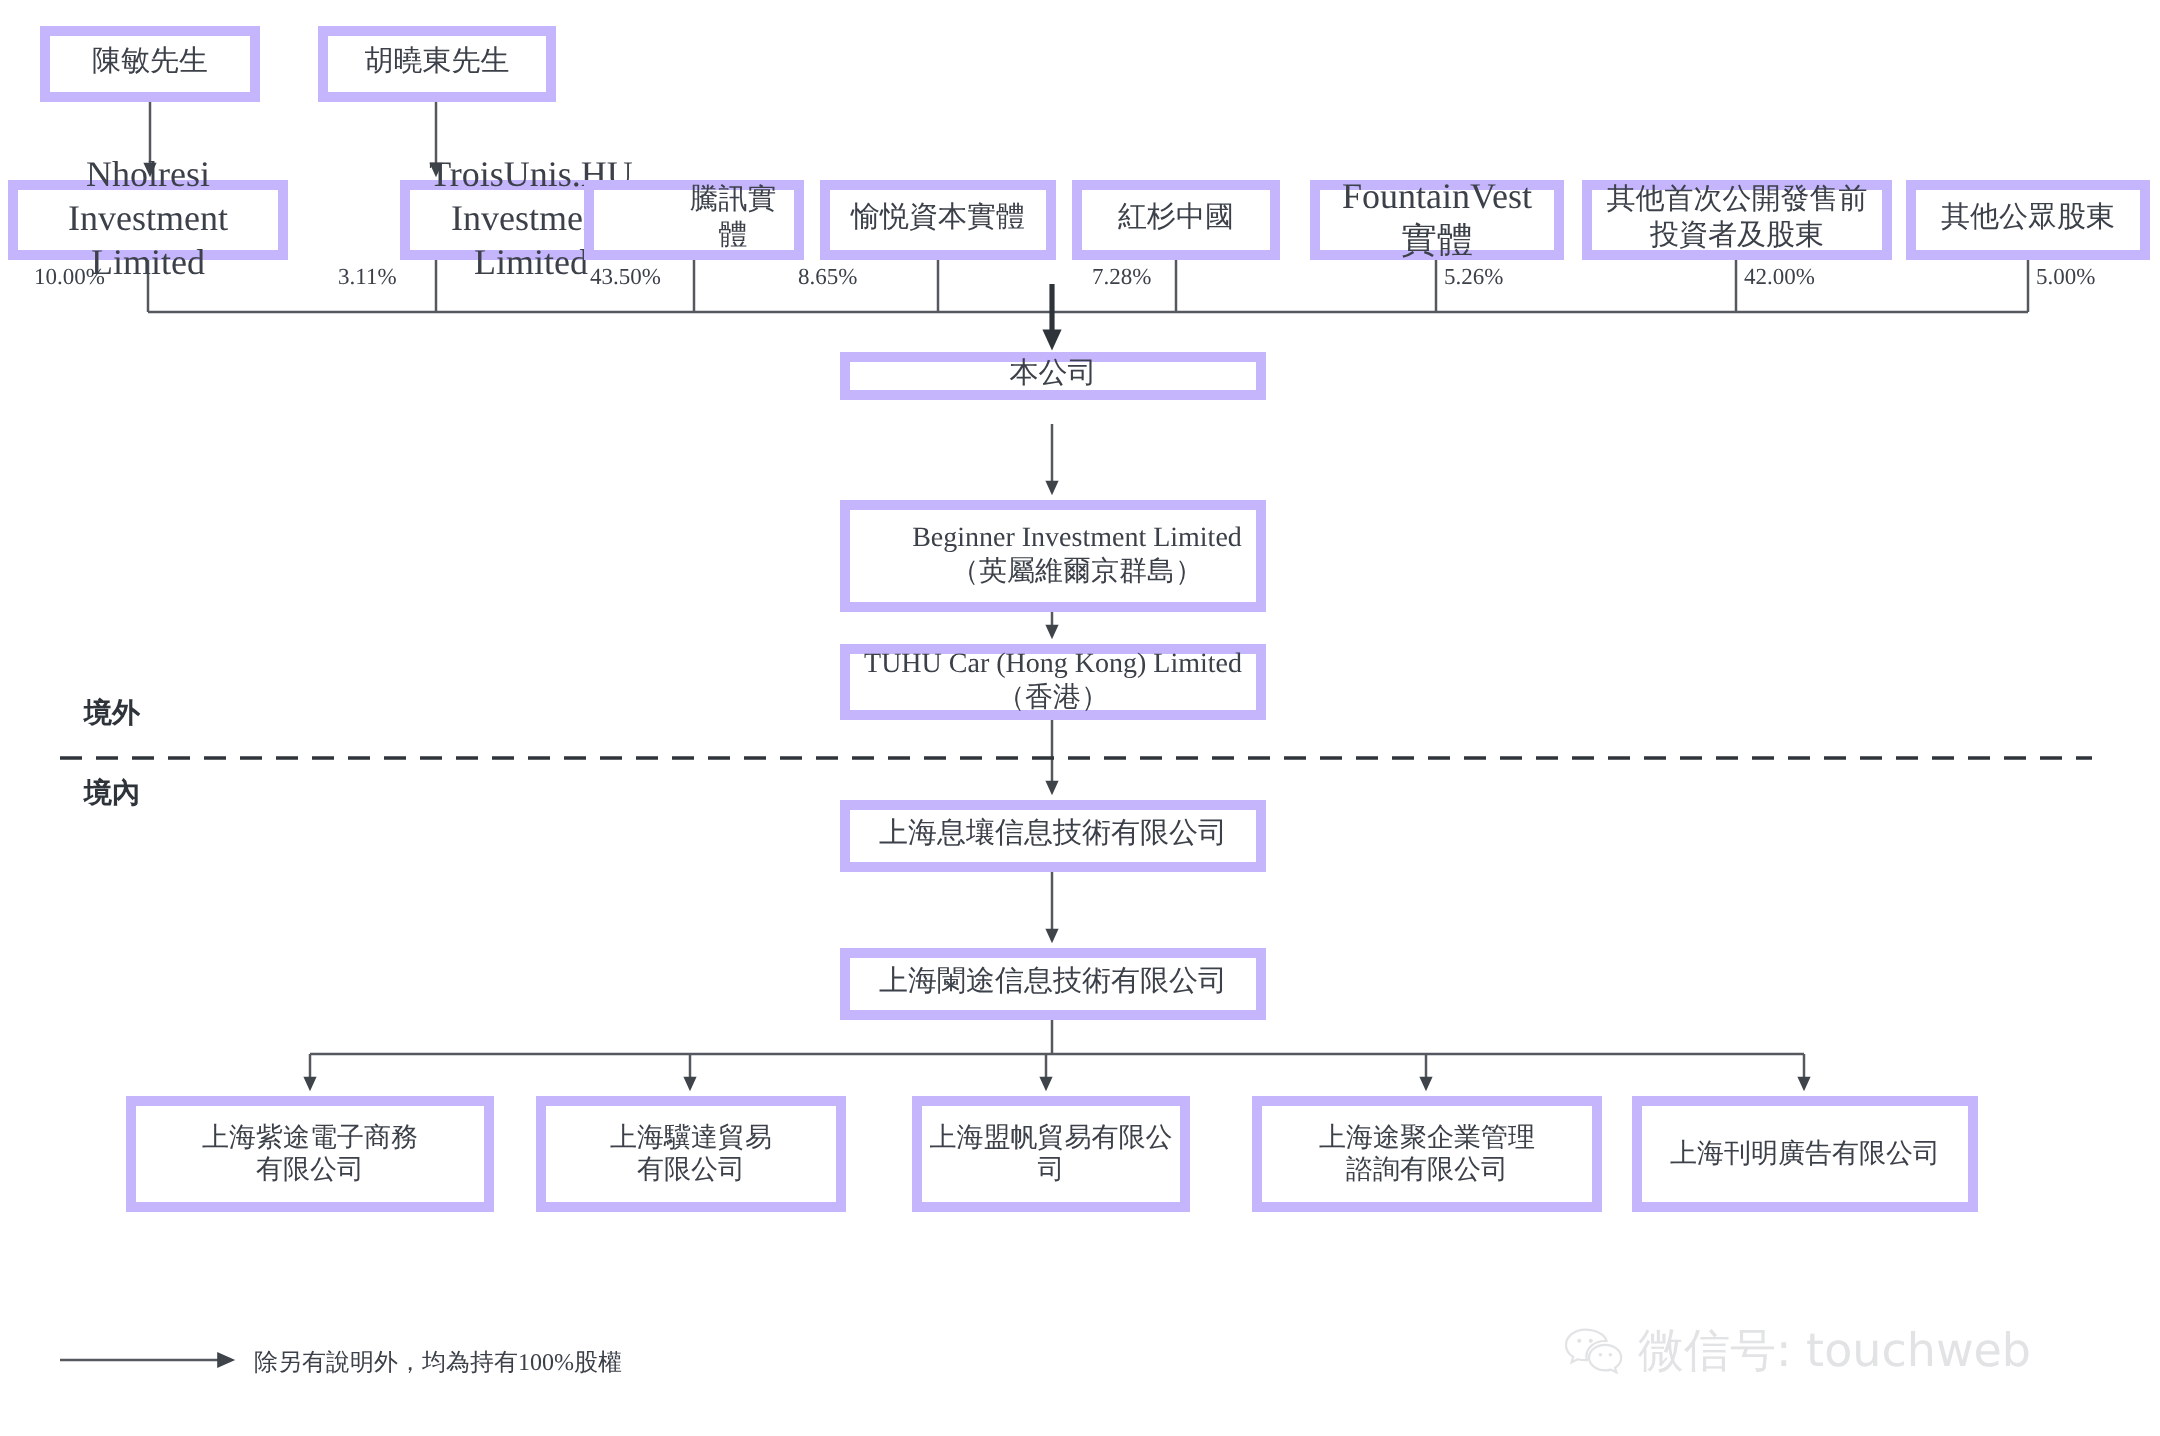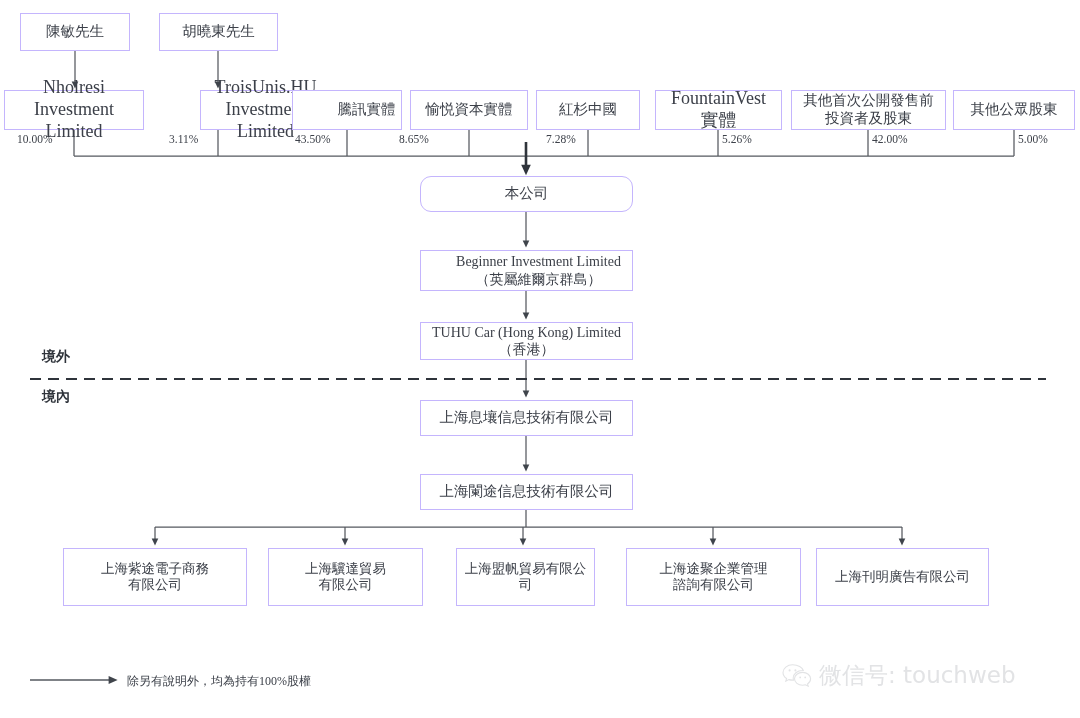--- a/index.html
+++ b/index.html
@@ -23,21 +23,21 @@
     position: absolute;
     left: 0;
     top: 0;
     width: 1080px;
     height: 718px;
     pointer-events: none;
   }
   .node {
     position: absolute;
     box-sizing: border-box;
-    border: 1px solid #c4b5fd;
+    border: 5px solid #c4b5fd;
     background: #ffffff;
     display: flex;
     align-items: center;
     justify-content: center;
     text-align: center;
     line-height: 1.22;
     color: #3c4049;
     z-index: 2;
   }
   .node .label {
@@ -191,24 +191,24 @@
 
   <div class="pct" style="left:17px;top:133px;">10.00%</div>
   <div class="pct" style="left:169px;top:133px;">3.11%</div>
   <div class="pct" style="left:295px;top:133px;">43.50%</div>
   <div class="pct" style="left:399px;top:133px;">8.65%</div>
   <div class="pct" style="left:546px;top:133px;">7.28%</div>
   <div class="pct" style="left:722px;top:133px;">5.26%</div>
   <div class="pct" style="left:872px;top:133px;">42.00%</div>
   <div class="pct" style="left:1018px;top:133px;">5.00%</div>
 
-  <div class="node corp-cn" style="left:420px;top:176px;width:213px;height:36px;border-radius:11px;">
+  <div class="node corp-cn" style="left:420px;top:176px;width:213px;height:24px;">
     <span class="label">本公司</span>
   </div>
-  <div class="node corp" style="left:420px;top:250px;width:213px;height:41px;padding-left:24px;">
+  <div class="node corp" style="left:420px;top:250px;width:213px;height:56px;padding-left:24px;">
     <span class="label">Beginner Investment Limited
 （英屬維爾京群島）</span>
   </div>
   <div class="node corp" style="left:420px;top:322px;width:213px;height:38px;">
     <span class="label">TUHU Car (Hong Kong) Limited
 （香港）</span>
   </div>
   <div class="node corp-cn" style="left:420px;top:400px;width:213px;height:36px;">
     <span class="label">上海息壤信息技術有限公司</span>
   </div>

